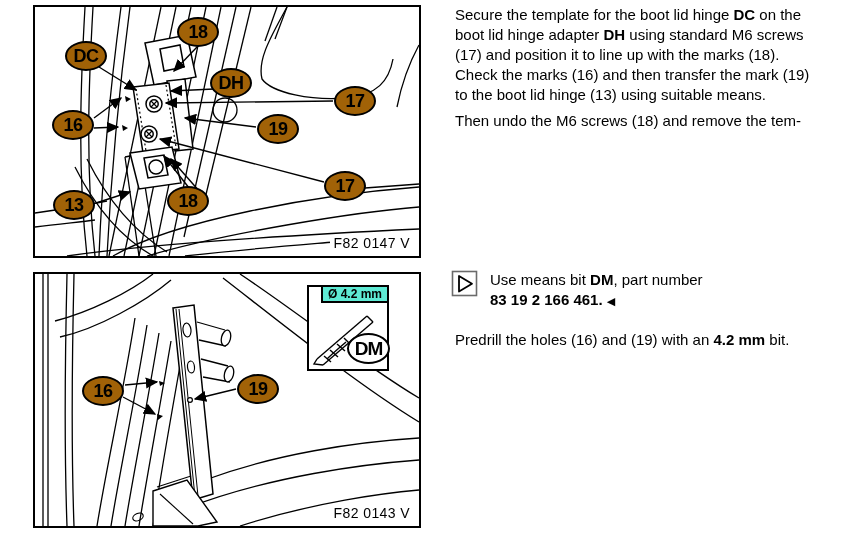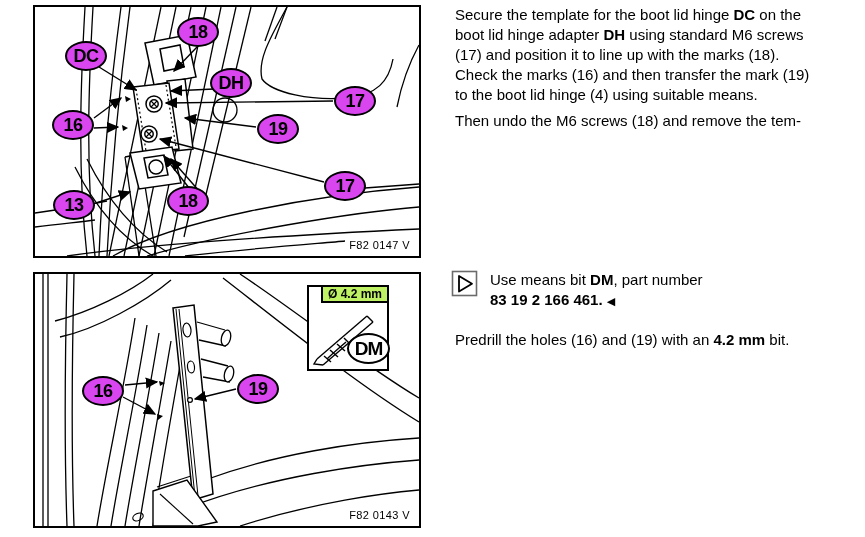--- a/index.html
+++ b/index.html
@@ -8,48 +8,48 @@
     position:relative; width:865px; height:537px; background:#fff;
     font-family:"Liberation Sans", sans-serif; color:#000; overflow:hidden;
   }
   .figure {
     position:absolute; border:2px solid #000; background:#fff;
   }
   #fig-top    { left:33px; top:5px;   width:388px; height:253px; }
   #fig-bottom { left:33px; top:272px; width:388px; height:256px; }
   .figure svg { position:absolute; left:0; top:0; }
   .fig-label {
-    position:absolute; right:9px; bottom:5px; font-size:11px;
+    position:absolute; right:9px; bottom:5px; font-size:14px;
     letter-spacing:0.4px; background:#fff; padding-left:4px;
   }
   .callout {
     position:absolute; width:42px; height:30px;
     border:2.5px solid #000; border-radius:50%;
-    background:#d946ef; display:flex; align-items:center; justify-content:center;
+    background:#a16207; display:flex; align-items:center; justify-content:center;
     font-weight:bold; font-size:18px; transform:translate(-50%,-50%);
     letter-spacing:-0.5px; z-index:3;
   }
   
   .instr { position:absolute; font-size:15px; line-height:20px; white-space:nowrap; }
   #para1 { left:455px; top:5px; }
   #para2 { left:455px; top:111px; }
   #note-block { left:490px; top:270px; }
   #para3 { left:455px; top:330px; }
   .tline { height:20px; white-space:nowrap; }
   .tline .b { font-weight:bold; }
   .tline .marker { font-size:11px; }
   #note-icon { position:absolute; left:451px; top:270px; width:28px; height:28px; }
   
   #inset {
     position:absolute; left:272px; top:11px; width:82px; height:86px;
     border:2px solid #000; background:#fff; z-index:2;
   }
   #inset-dia {
     position:absolute; right:-2px; top:-2px; height:18px; padding:0 5px;
-    border:2px solid #000; background:#bef264;
+    border:2px solid #000; background:#5eead4;
     font-weight:bold; font-size:12px; line-height:14px;
     display:flex; align-items:center; z-index:2;
   }
   #inset-dm {
     position:absolute; left:38px; top:46px; width:43px; height:31px;
     border:2.5px solid #000; border-radius:50%; background:#fff;
     display:flex; align-items:center; justify-content:center;
     font-weight:bold; font-size:19px; letter-spacing:-1px; z-index:3;
   }
 </style>
@@ -242,21 +242,21 @@
     <div class="fig-label">F82 0143 V</div>
   <div class="callout" style="left: 68px; top: 117px;">16</div>
       <div class="callout" style="left: 223px; top: 115px;">19</div>
     </div>
 
   <div class="instr" id="para1">
       <div class="tline"><span>Secure the template for the boot lid hinge </span><span class="b">DC</span><span> on the</span></div>
       <div class="tline"><span>boot lid hinge adapter </span><span class="b">DH</span><span> using standard M6 screws</span></div>
       <div class="tline"><span>(17) and position it to line up with the marks (18).</span></div>
       <div class="tline"><span>Check the marks (16) and then transfer the mark (19)</span></div>
-      <div class="tline"><span>to the boot lid hinge (4) using suitable means.</span></div>
+      <div class="tline"><span>to the boot lid hinge (13) using suitable means.</span></div>
     </div>
 
   <div class="instr" id="para2">
       <div class="tline"><span>Then undo the M6 screws (18) and remove the tem-</span></div>
     </div>
 
   <svg id="note-icon" viewBox="0 0 28 28">
     <rect x="1.5" y="1.5" width="24" height="24" fill="#fff" stroke="#6b6b6b" stroke-width="1.6"></rect>
     <path d="M8,6 L8,21.5 L21,13.7 Z" fill="none" stroke="#000" stroke-width="1.8" stroke-linejoin="round"></path>
   </svg>

